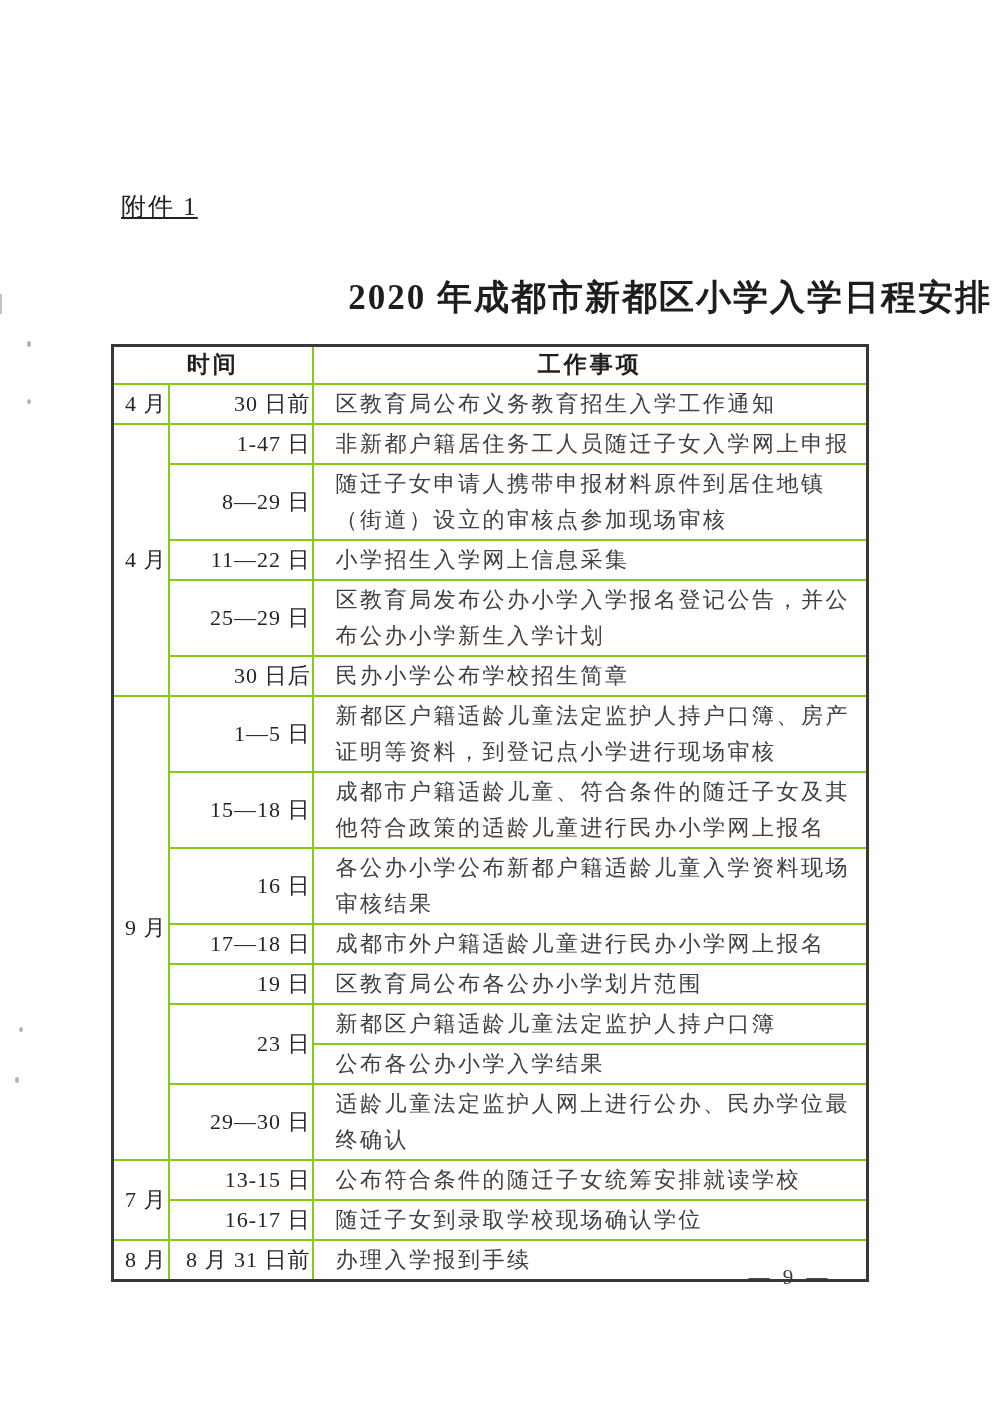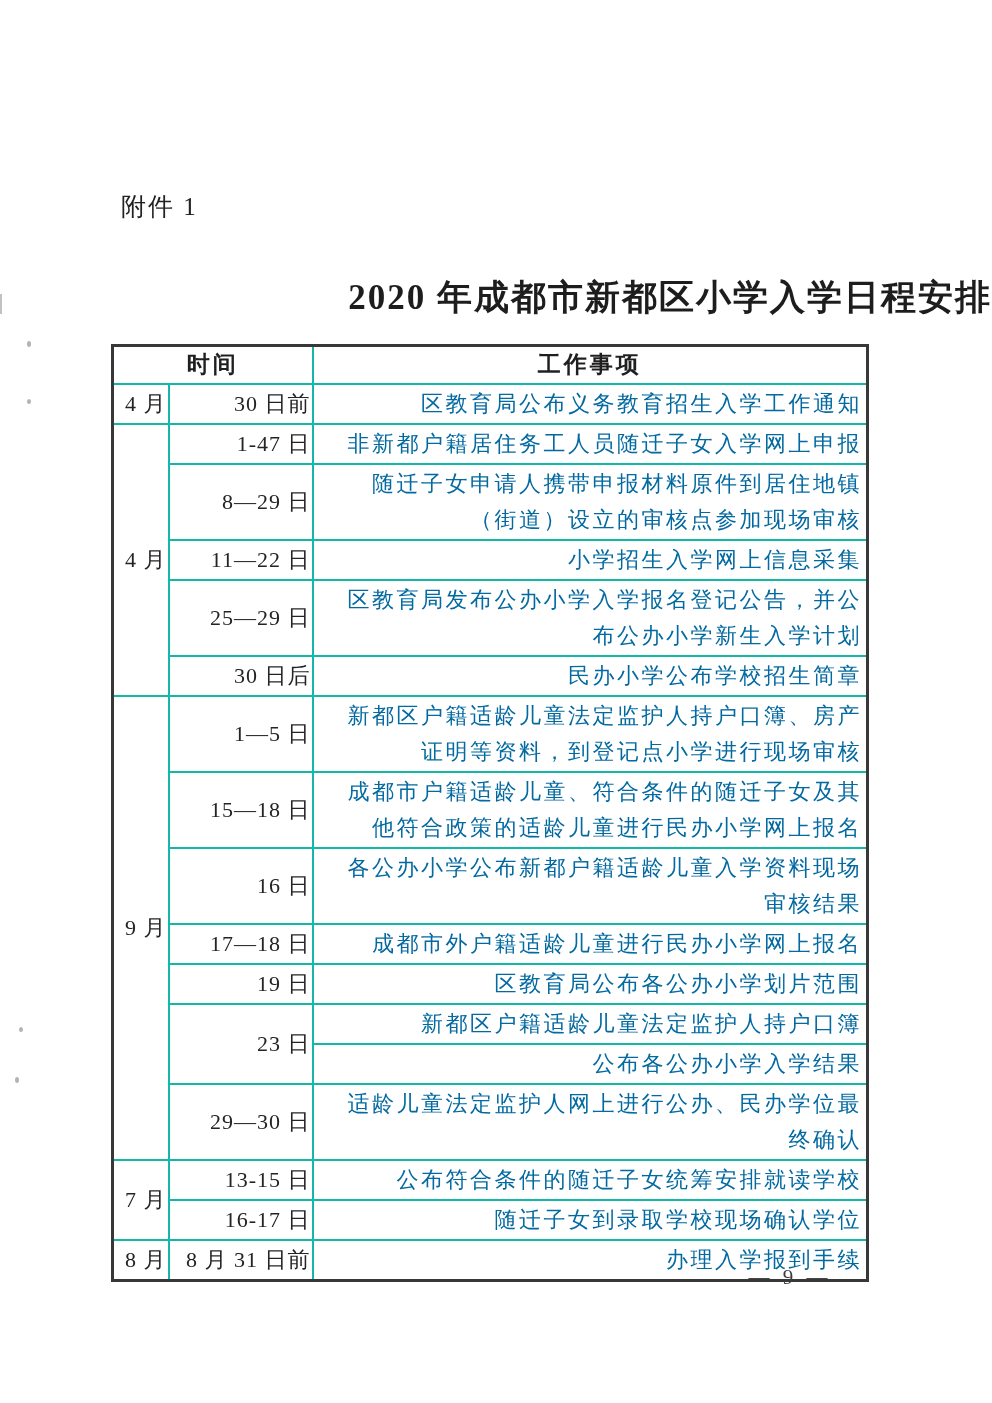--- a/index.html
+++ b/index.html
@@ -14,20 +14,21 @@
     width: 992px; height: 1403px;
     background: #ffffff;
     overflow: hidden;
   }
   .attachment {
     position: absolute;
     left: 121px; top: 190px;
     font-size: 25px;
     letter-spacing: 2px;
     color: #222;
+    text-decoration: underline;
   }
   .title {
     position: absolute;
     left: 0; top: 274px;
     width: 100%;
     margin: 0;
     text-align: right;
     font-size: 35px;
     font-weight: bold;
     letter-spacing: 2px;
@@ -38,21 +39,21 @@
     left: 111px; top: 344px;
     width: 755px;
     border-collapse: collapse;
     table-layout: fixed;
     border: 3px solid #383838;
   }
   .c-month { width: 56px; }
   .c-day   { width: 144px; }
   .c-task  { width: 555px; }
   table.schedule th, table.schedule td {
-    border: 2px solid #14b8a6;
+    border: 2px solid #84cc16;
     vertical-align: middle;
     overflow: hidden;
   }
   tr.h1 { height: 38px; }
   tr.h2 { height: 74px; }
   tr.hs { height: 37px; }
   th.time-h, th.task-h {
     font-size: 23px;
     font-weight: bold;
     letter-spacing: 3px;
@@ -62,24 +63,24 @@
   td.month, td.day {
     text-align: right;
     font-size: 22px;
     letter-spacing: 1px;
     color: #242424;
   }
   td.task {
     font-size: 22px;
     letter-spacing: 2.5px;
     line-height: 36px;
-    padding: 1px 4px 1px 8px;
+    padding: 1px 4px 1px 22px;
     white-space: pre-line;
-    text-align: right;
-    color: #0369a1;
+    text-align: left;
+    color: #404040;
   }
   .pagenum {
     position: absolute;
     left: 700px; top: 1265px;
     width: 180px;
     text-align: center;
     font-size: 21px;
     letter-spacing: 4px;
     color: #3d3d3d;
   }

